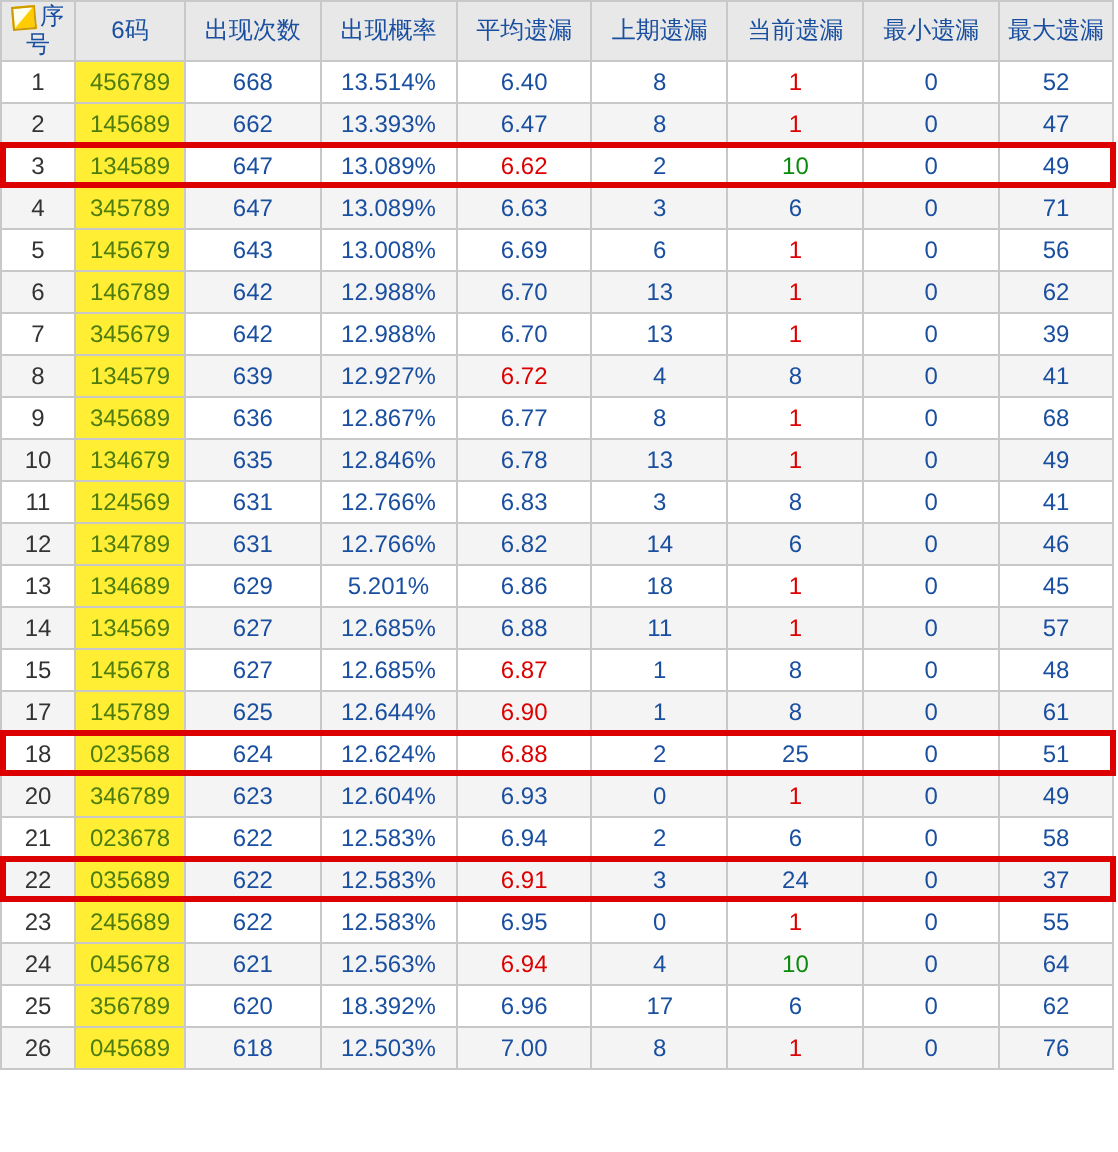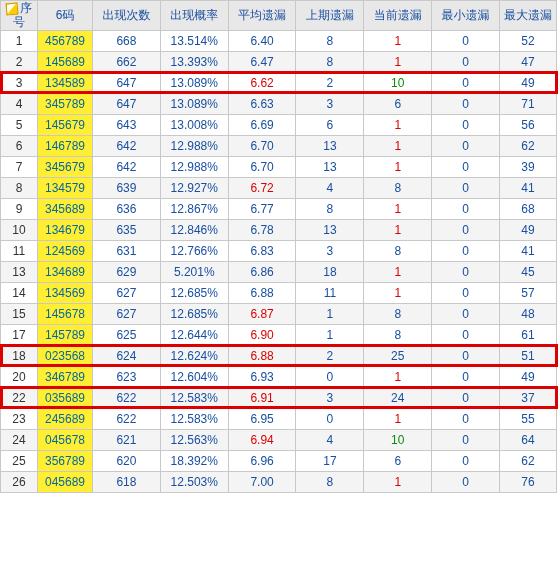--- a/index.html
+++ b/index.html
@@ -2,21 +2,21 @@
 <html><head>
 <meta charset="utf-8">
 <style>
 body{margin:0;font:12px/1.2 Tahoma,Arial,sans-serif;background:#fff;width:559px}
 table{border-collapse:collapse;width:557px;table-layout:fixed}
 th,td{border:1px solid #c8c8c8;text-align:center;height:20px;padding:0;overflow:hidden}
 th{background:#e8e8e8;color:#1a4fa0;font-weight:400;height:22px}
 tbody tr:nth-child(even){background:#f4f4f4}
 tbody tr:nth-child(odd){background:#fff}
 .seq{color:#333}
-.code{background:#ffee33!important;color:#0369a1;font-weight:400}
+.code{background:#ffee33!important;color:#4d7c0f;font-weight:400}
 .blue{color:#1a4fa0}
 .red{color:#d00}
 .green{color:#0a8a0a}
 .hl{outline:3px solid #d00;outline-offset:-2px;position:relative;z-index:1}
 th:first-child{width:36px}
 th:nth-child(2){width:54px}
 th:nth-child(9){width:56px}
 .edit{display:inline-block;width:10px;height:10px;border:1px solid #c90;background:linear-gradient(135deg,#ffe 50%,#fc0 50%);transform:rotate(-5deg);margin-right:2px;vertical-align:middle}
 </style>
 </head>
@@ -152,20 +152,31 @@
         <td class="code">124569</td>
         <td class="blue">631</td>
         <td class="blue">12.766%</td>
         <td class="blue">6.83</td>
         <td class="blue">3</td>
         <td class="blue">8</td>
         <td class="blue">0</td>
         <td class="blue">41</td>
       </tr>
       <tr>
+        <td class="seq">12</td>
+        <td class="code">134789</td>
+        <td class="blue">631</td>
+        <td class="blue">12.766%</td>
+        <td class="blue">6.82</td>
+        <td class="blue">14</td>
+        <td class="blue">6</td>
+        <td class="blue">0</td>
+        <td class="blue">46</td>
+      </tr>
+      <tr>
         <td class="seq">13</td>
         <td class="code">134689</td>
         <td class="blue">629</td>
         <td class="blue">5.201%</td>
         <td class="blue">6.86</td>
         <td class="blue">18</td>
         <td class="red">1</td>
         <td class="blue">0</td>
         <td class="blue">45</td>
       </tr>
@@ -217,20 +228,31 @@
         <td class="seq">20</td>
         <td class="code">346789</td>
         <td class="blue">623</td>
         <td class="blue">12.604%</td>
         <td class="blue">6.93</td>
         <td class="blue">0</td>
         <td class="red">1</td>
         <td class="blue">0</td>
         <td class="blue">49</td>
       </tr>
+      <tr>
+        <td class="seq">21</td>
+        <td class="code">023678</td>
+        <td class="blue">622</td>
+        <td class="blue">12.583%</td>
+        <td class="blue">6.94</td>
+        <td class="blue">2</td>
+        <td class="blue">6</td>
+        <td class="blue">0</td>
+        <td class="blue">58</td>
+      </tr>
       <tr class="hl">
         <td class="seq">22</td>
         <td class="code">035689</td>
         <td class="blue">622</td>
         <td class="blue">12.583%</td>
         <td class="red">6.91</td>
         <td class="blue">3</td>
         <td class="blue">24</td>
         <td class="blue">0</td>
         <td class="blue">37</td>

